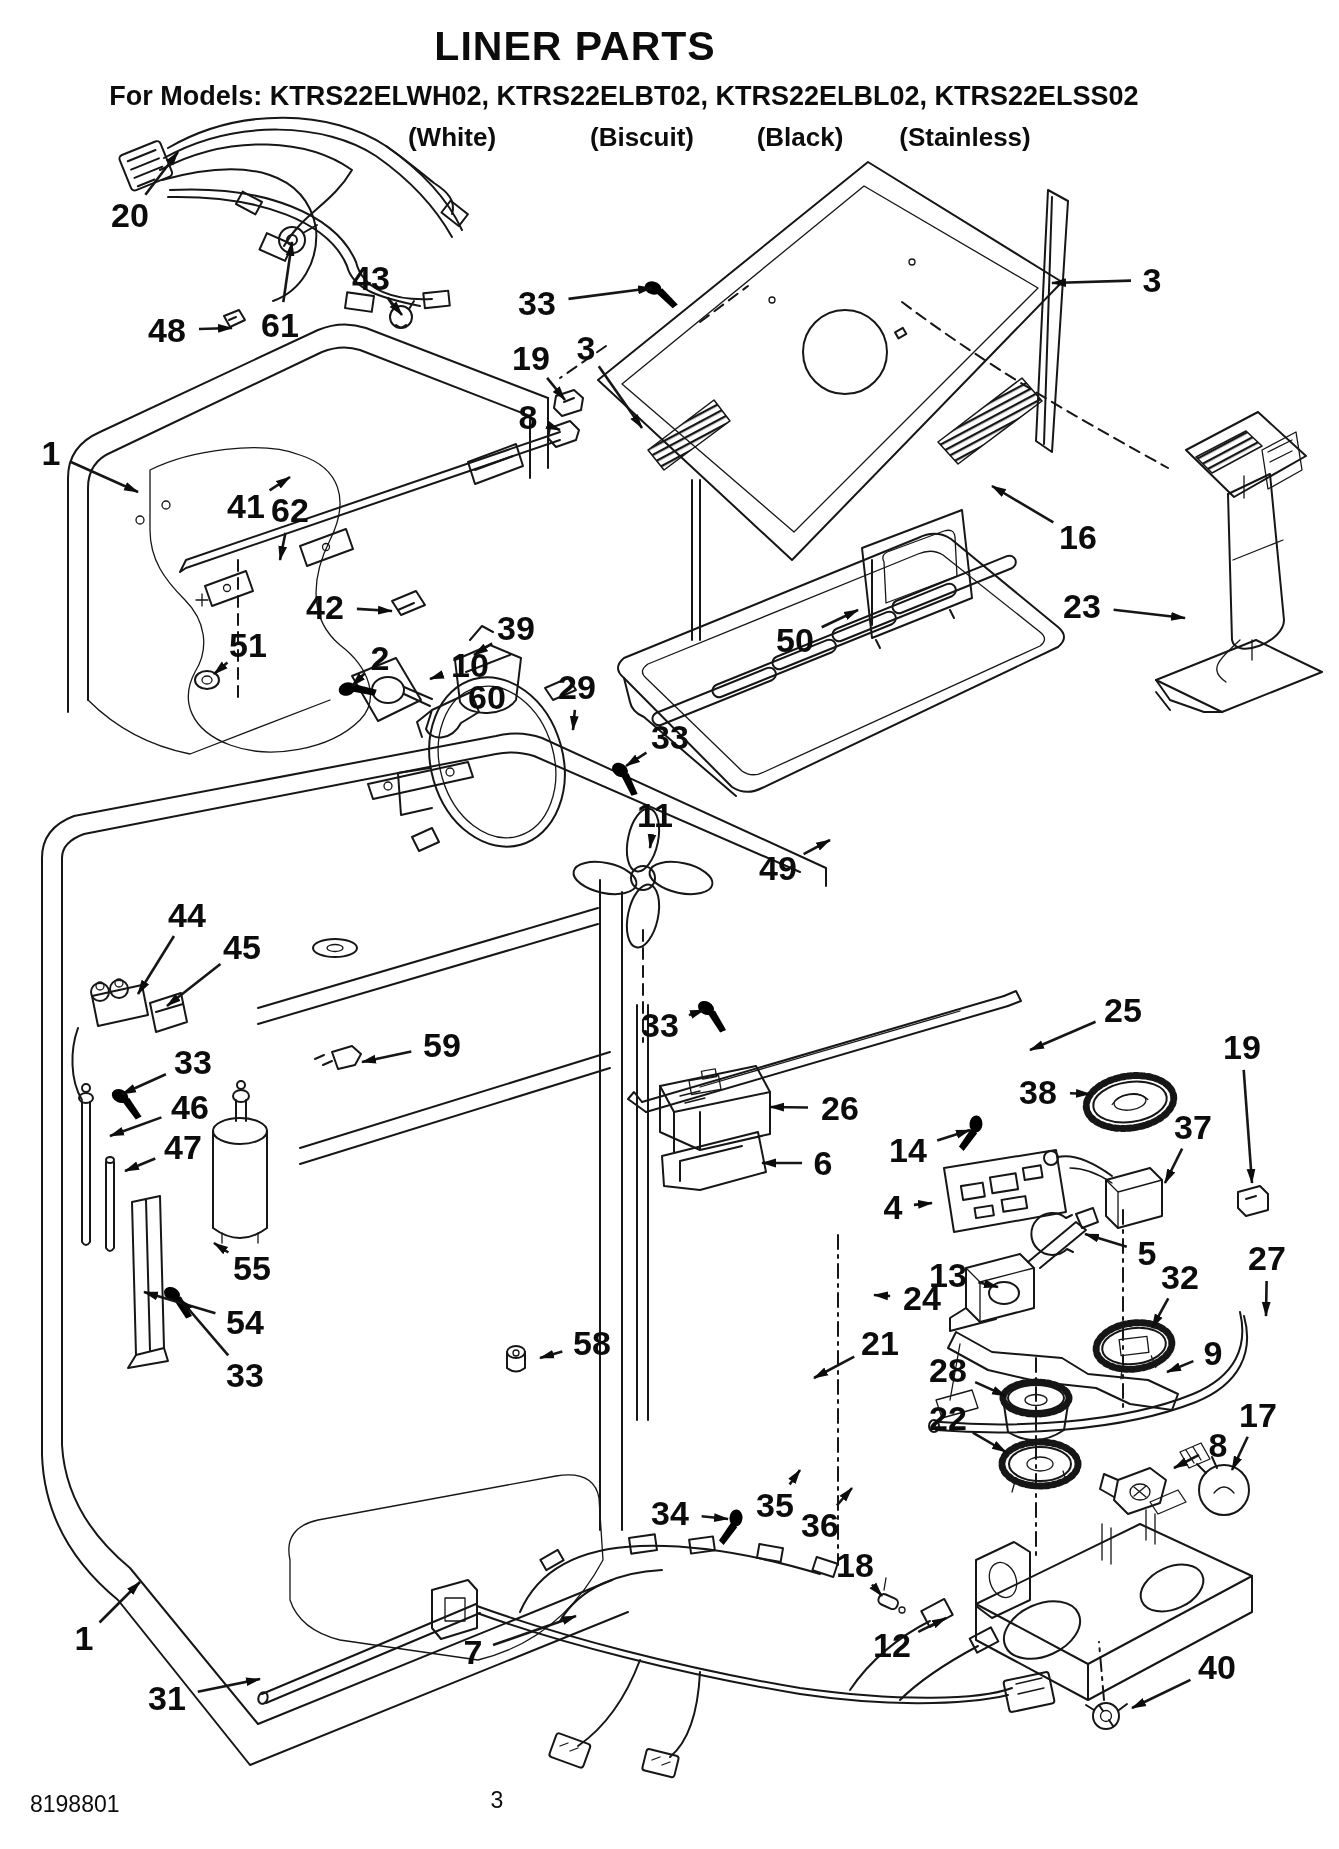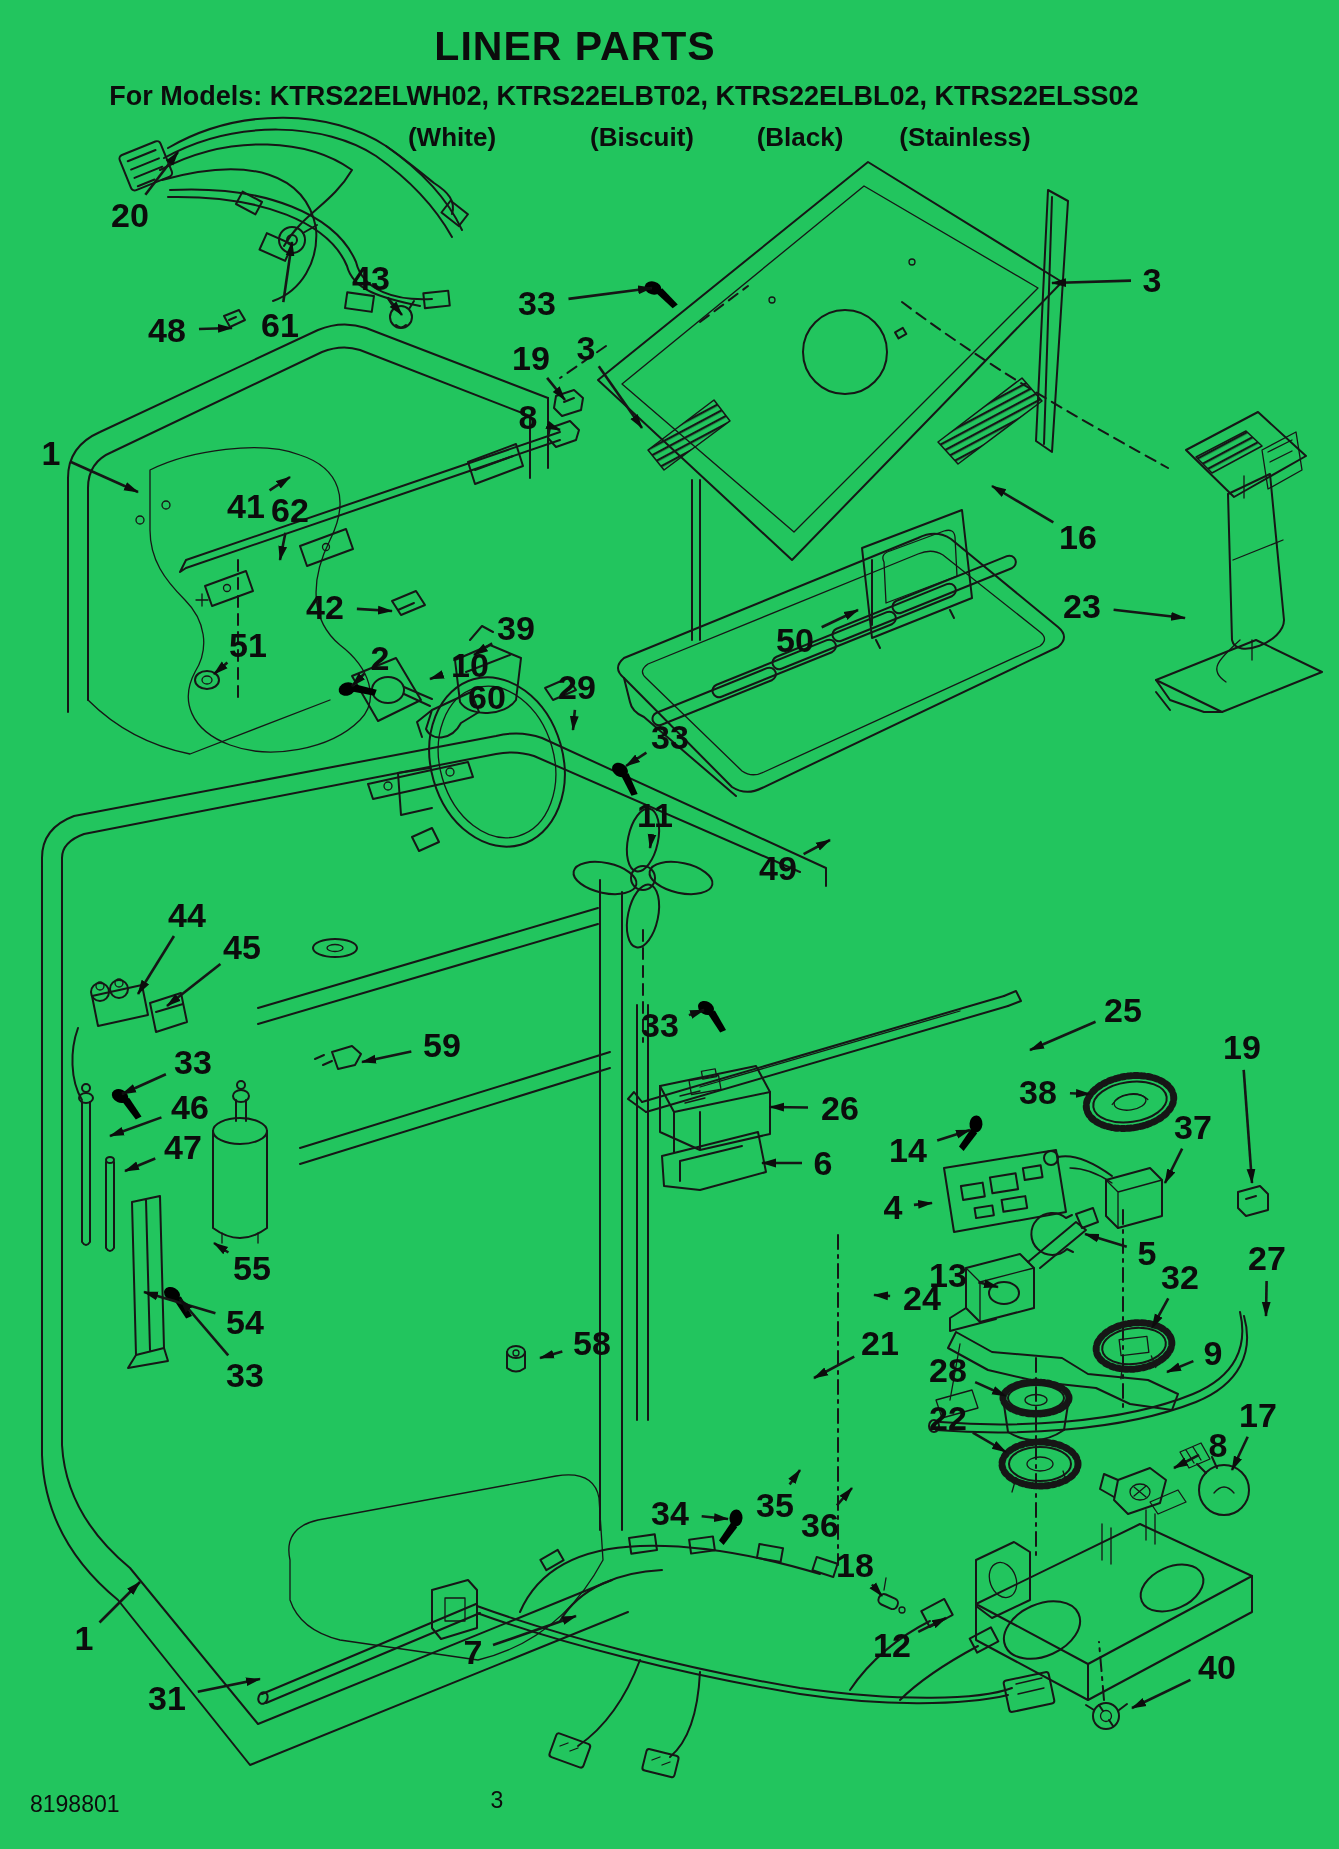--- a/index.html
+++ b/index.html
@@ -1,16 +1,16 @@
 <!DOCTYPE html>
 <html><head>
 <meta charset="utf-8">
 <style>
   html,body{margin:0;padding:0;background:#e8e8e8;}
-  #page{position:relative;width:1339px;height:1849px;background:#22c55e;margin:0 auto;
+  #page{position:relative;width:1339px;height:1849px;background:#ffffff;margin:0 auto;
         font-family:"Liberation Sans", sans-serif;overflow:hidden;}
   svg{position:absolute;left:0;top:0;}
   .art path,.art line,.art polyline,.art polygon,.art rect,.art circle,.art ellipse{
       fill:none;stroke:#161616;stroke-width:2;stroke-linecap:round;stroke-linejoin:round;}
   .art .thin{stroke-width:1.3;}
   .art .dash{stroke-dasharray:11 7;}
   .art .dashdot{stroke-dasharray:14 6 3 6;}
   .art .teeth{stroke-dasharray:3 3.5;stroke-width:7;}
   .art .hatchfill{fill:url(#hatch);stroke:#161616;stroke-width:1.5;}
   text{fill:#0c0c0c;stroke:none;}

